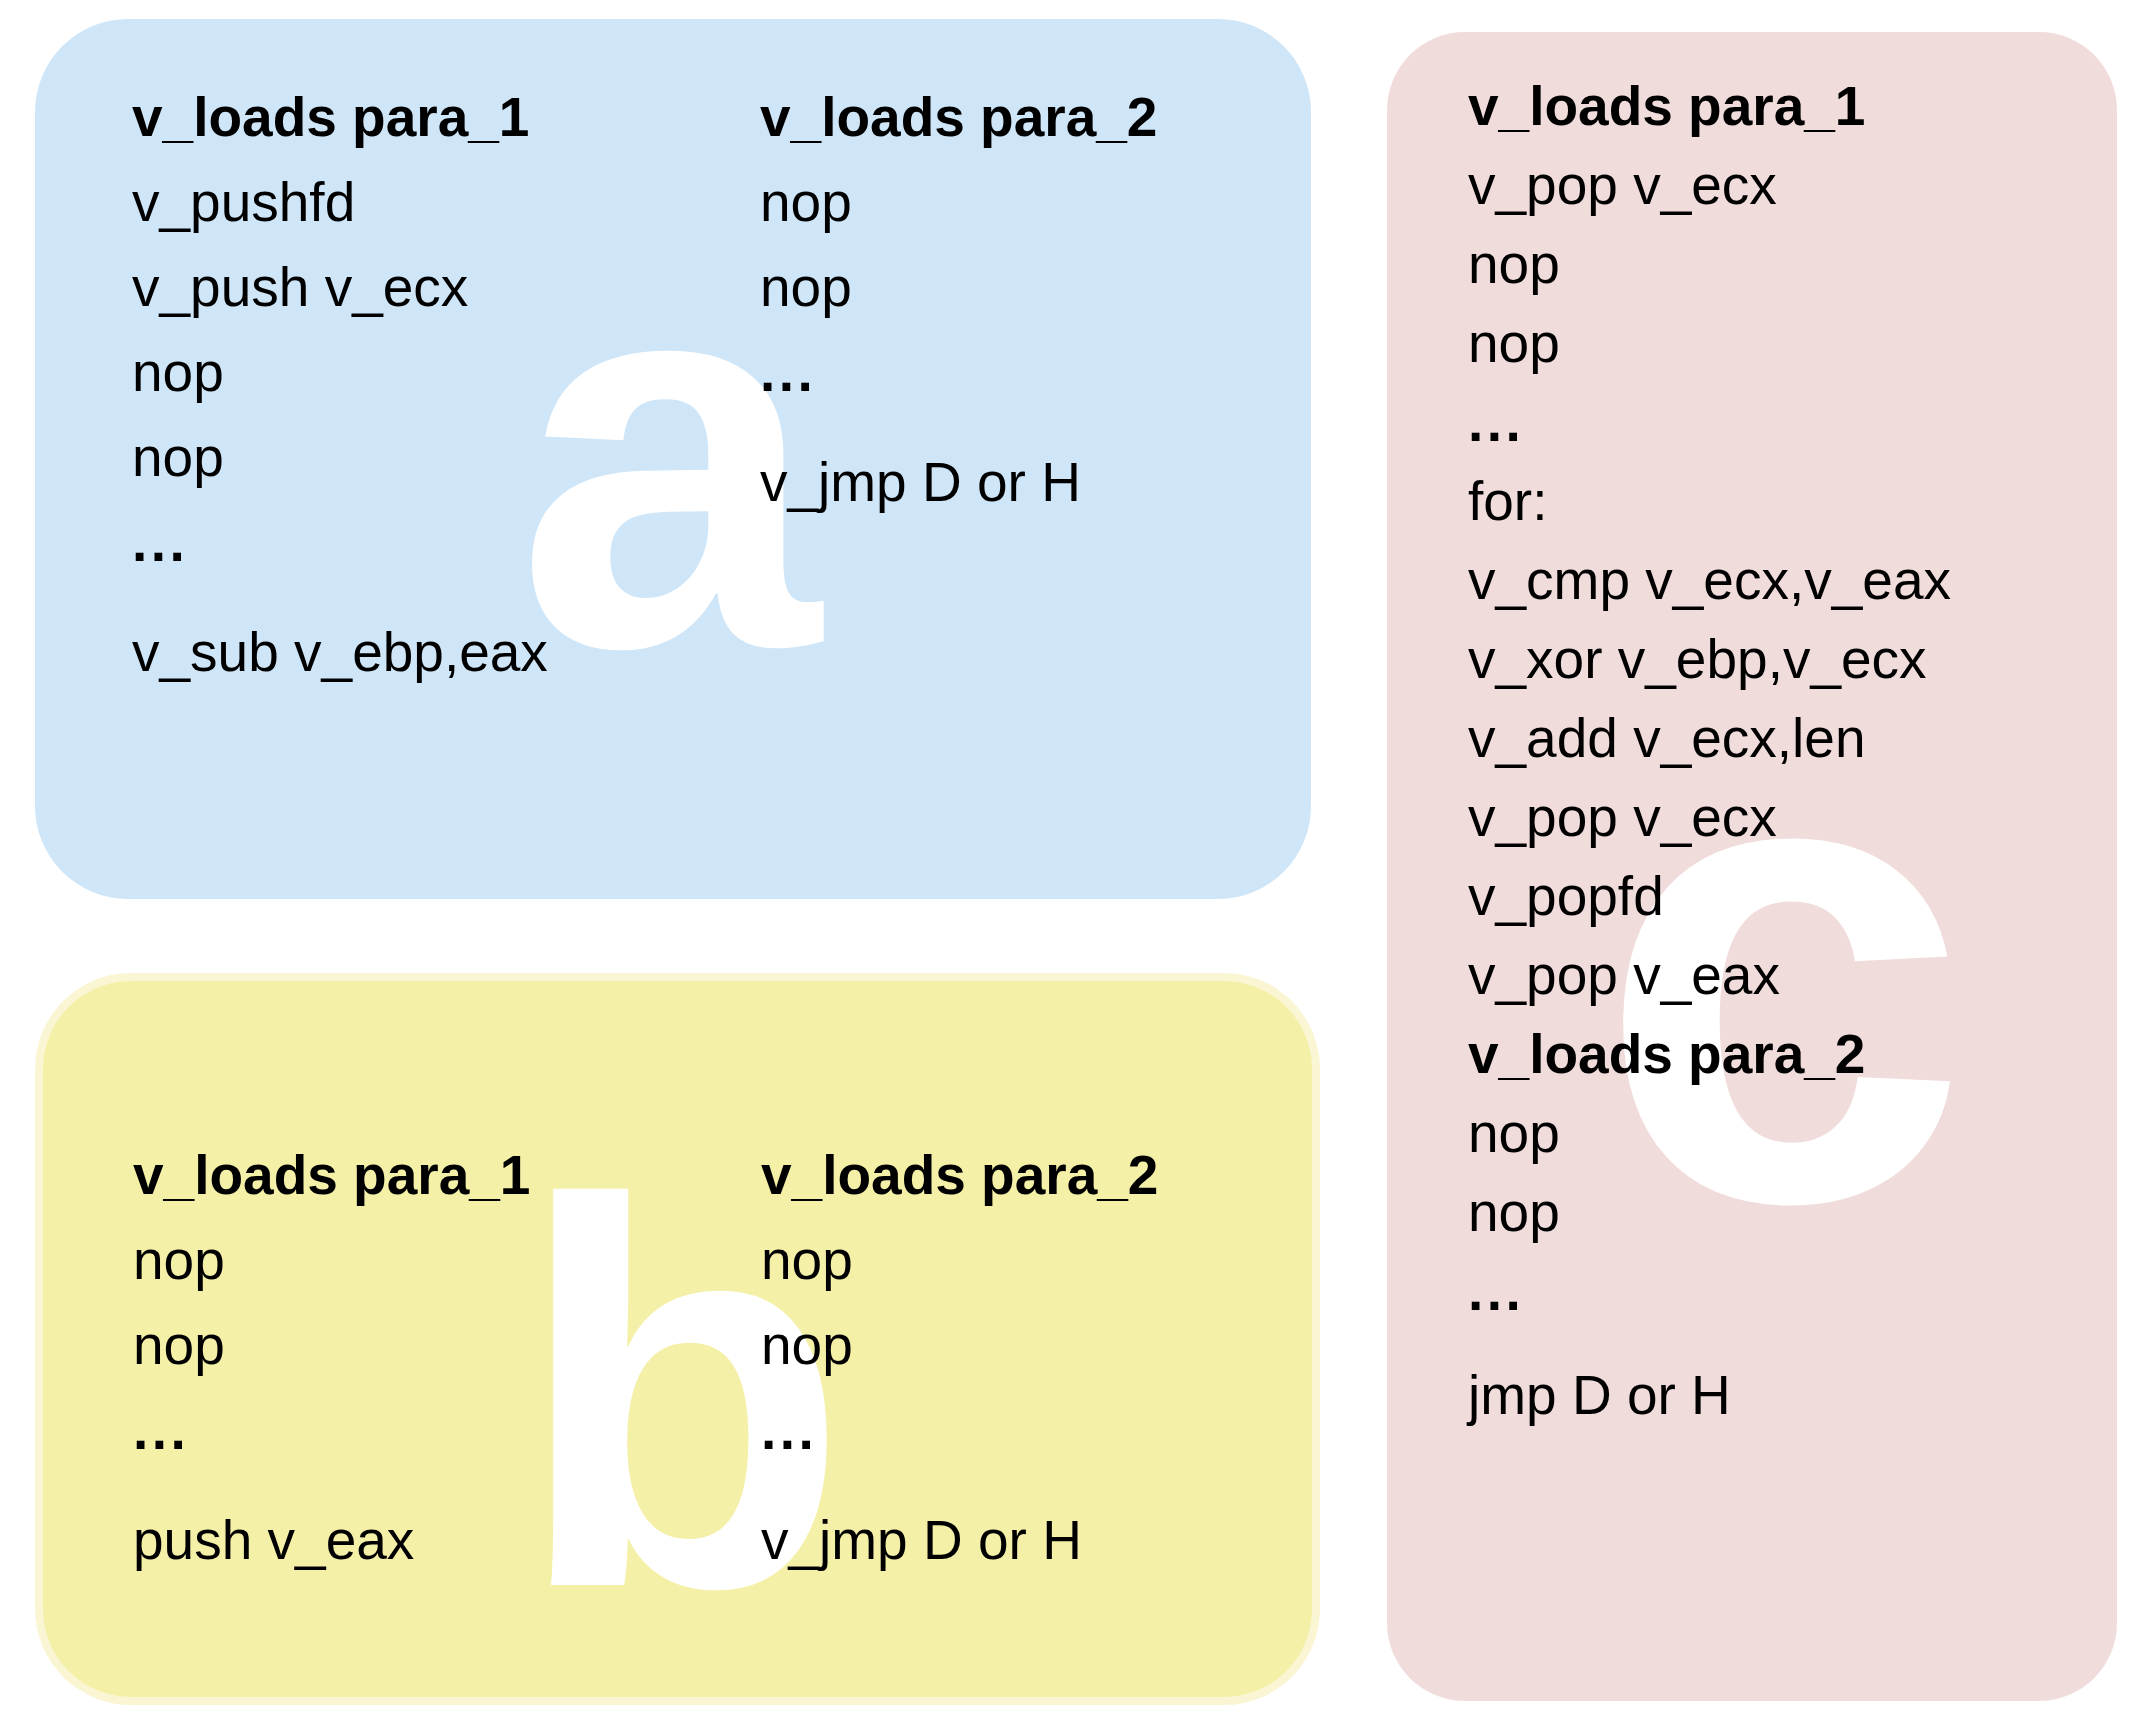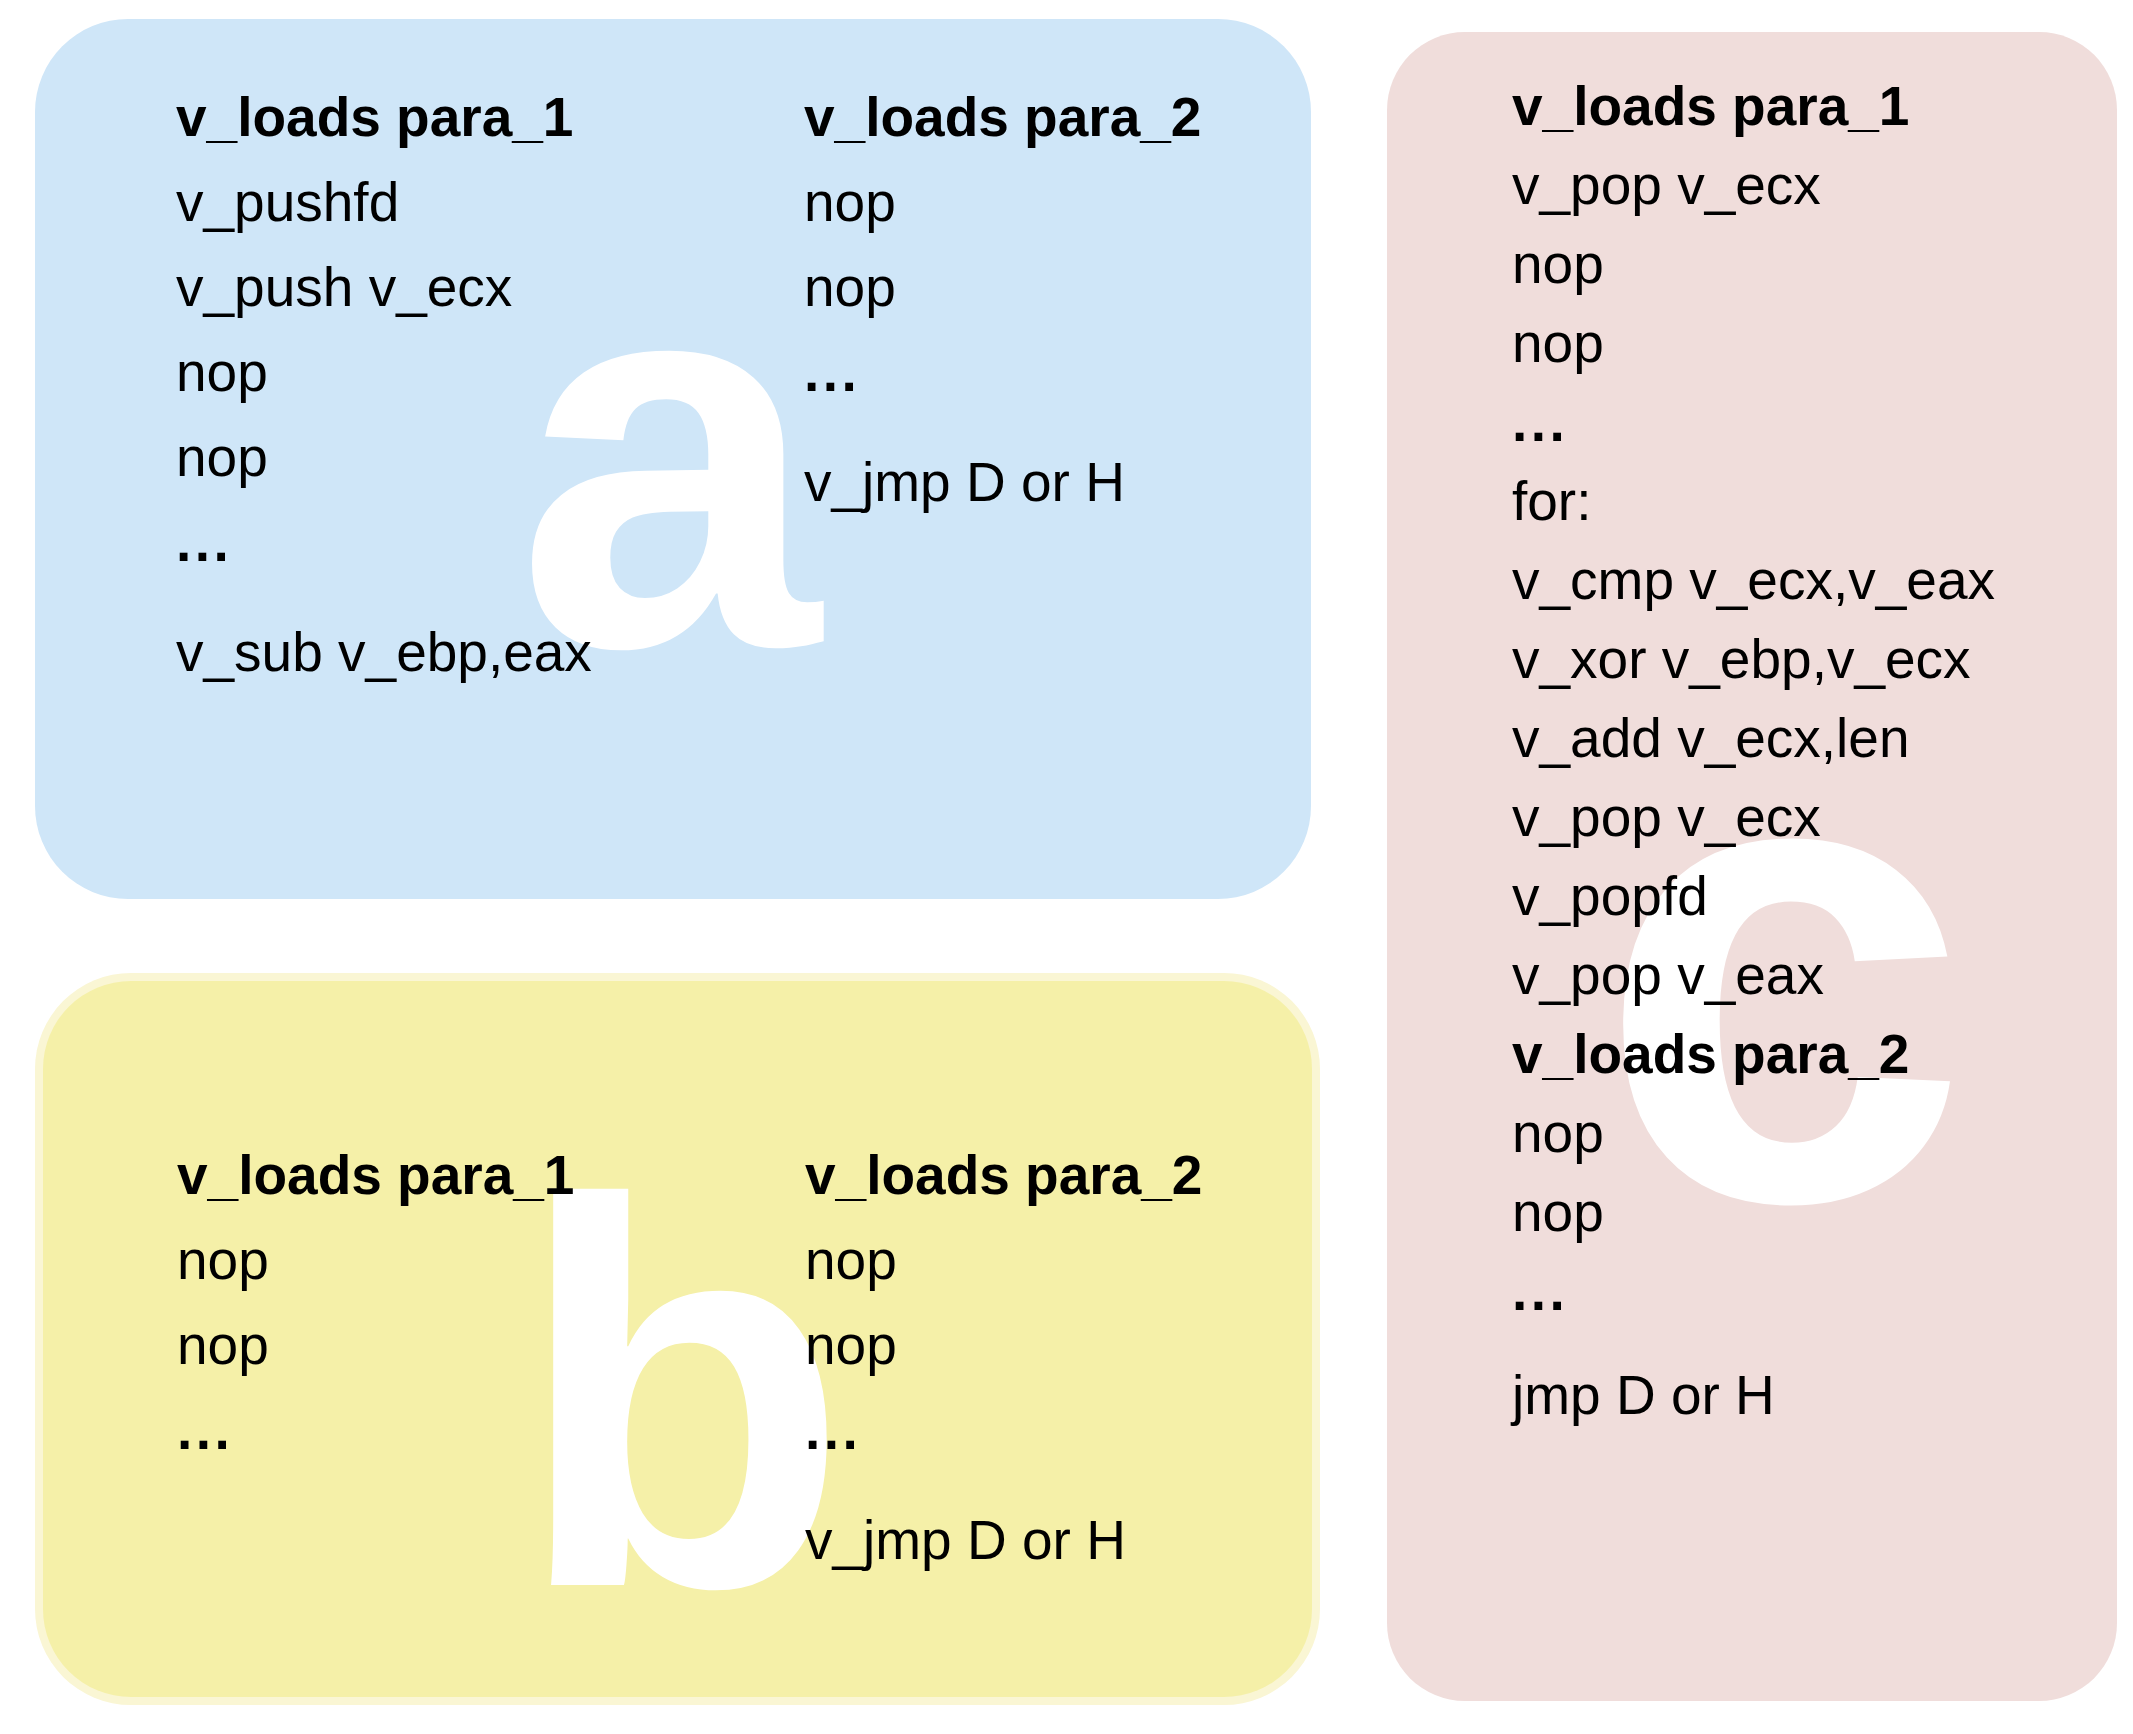--- a/index.html
+++ b/index.html
@@ -56,21 +56,20 @@
   }
   .panel-a .watermark { left: 481px; top: 163px; font-size: 547px; }
   .panel-b .watermark { left: 472px; top: 141px; font-size: 547px; }
   .panel-c .watermark { left: 210px; top: 600px; font-size: 670px; }
   .code-col {
     position: absolute;
     z-index: 2;
     color: var(--code-text);
     font-size: 55px;
     white-space: nowrap;
-    margin-left: 44px;
   }
   .panel-a .col-0 { left: 97px; top: 56px; }
   .panel-a .col-1 { left: 725px; top: 56px; }
   .panel-a .line, .panel-b .line { height: 85px; line-height: 85px; }
   .panel-b .col-0 { left: 90px; top: 152px; }
   .panel-b .col-1 { left: 718px; top: 152px; }
   .panel-c .col-0 { left: 81px; top: 35px; }
   .panel-c .line { height: 79px; line-height: 79px; }
   .line.bold { font-weight: 700; }
   .line.spacer { height: 25px; }
@@ -104,20 +103,21 @@
   </section>
 
   <section class="panel panel-b">
     <span class="watermark">b</span>
     <div class="code-col col-0">
         <div class="line bold">v_loads para_1</div>
         <div class="line">nop</div>
         <div class="line">nop</div>
         <div class="line ellipsis">...</div>
         <div class="line spacer"></div>
+        <div class="line">push v_eax</div>
       </div>
     <div class="code-col col-1">
         <div class="line bold">v_loads para_2</div>
         <div class="line">nop</div>
         <div class="line">nop</div>
         <div class="line ellipsis">...</div>
         <div class="line spacer"></div>
         <div class="line">v_jmp D or H</div>
       </div>
   </section>

